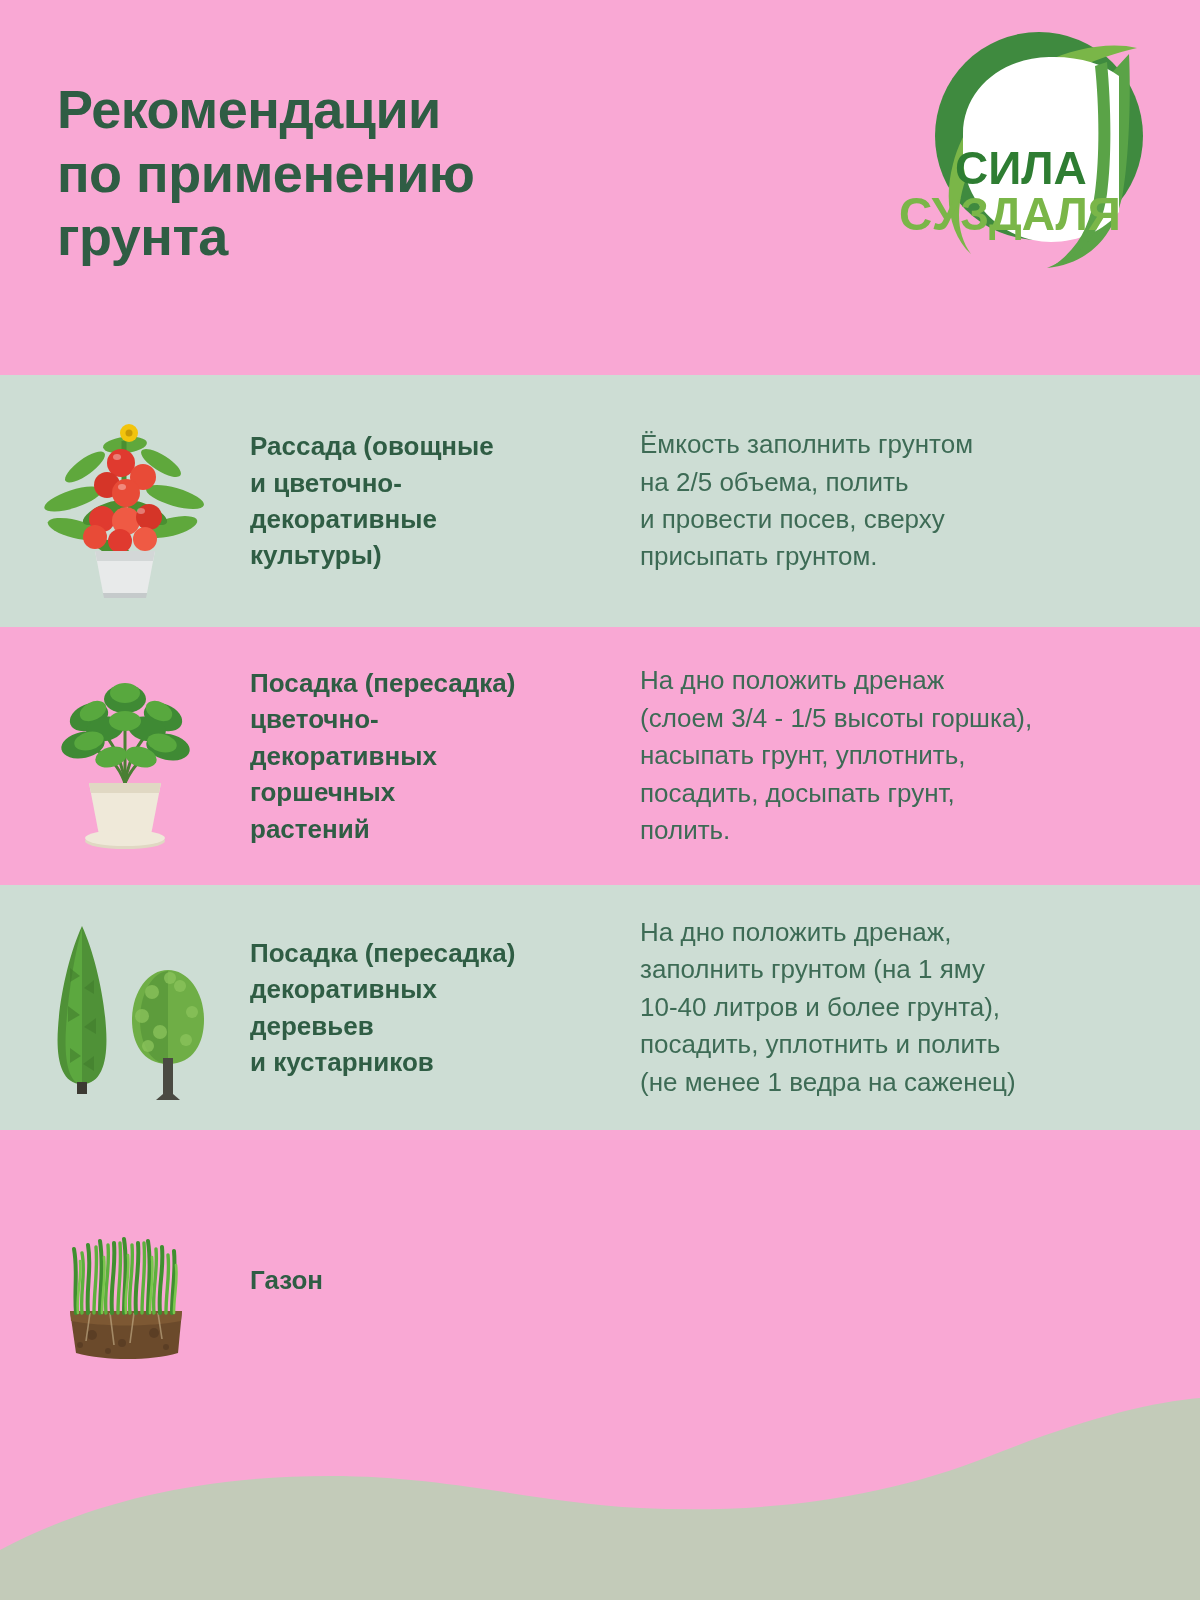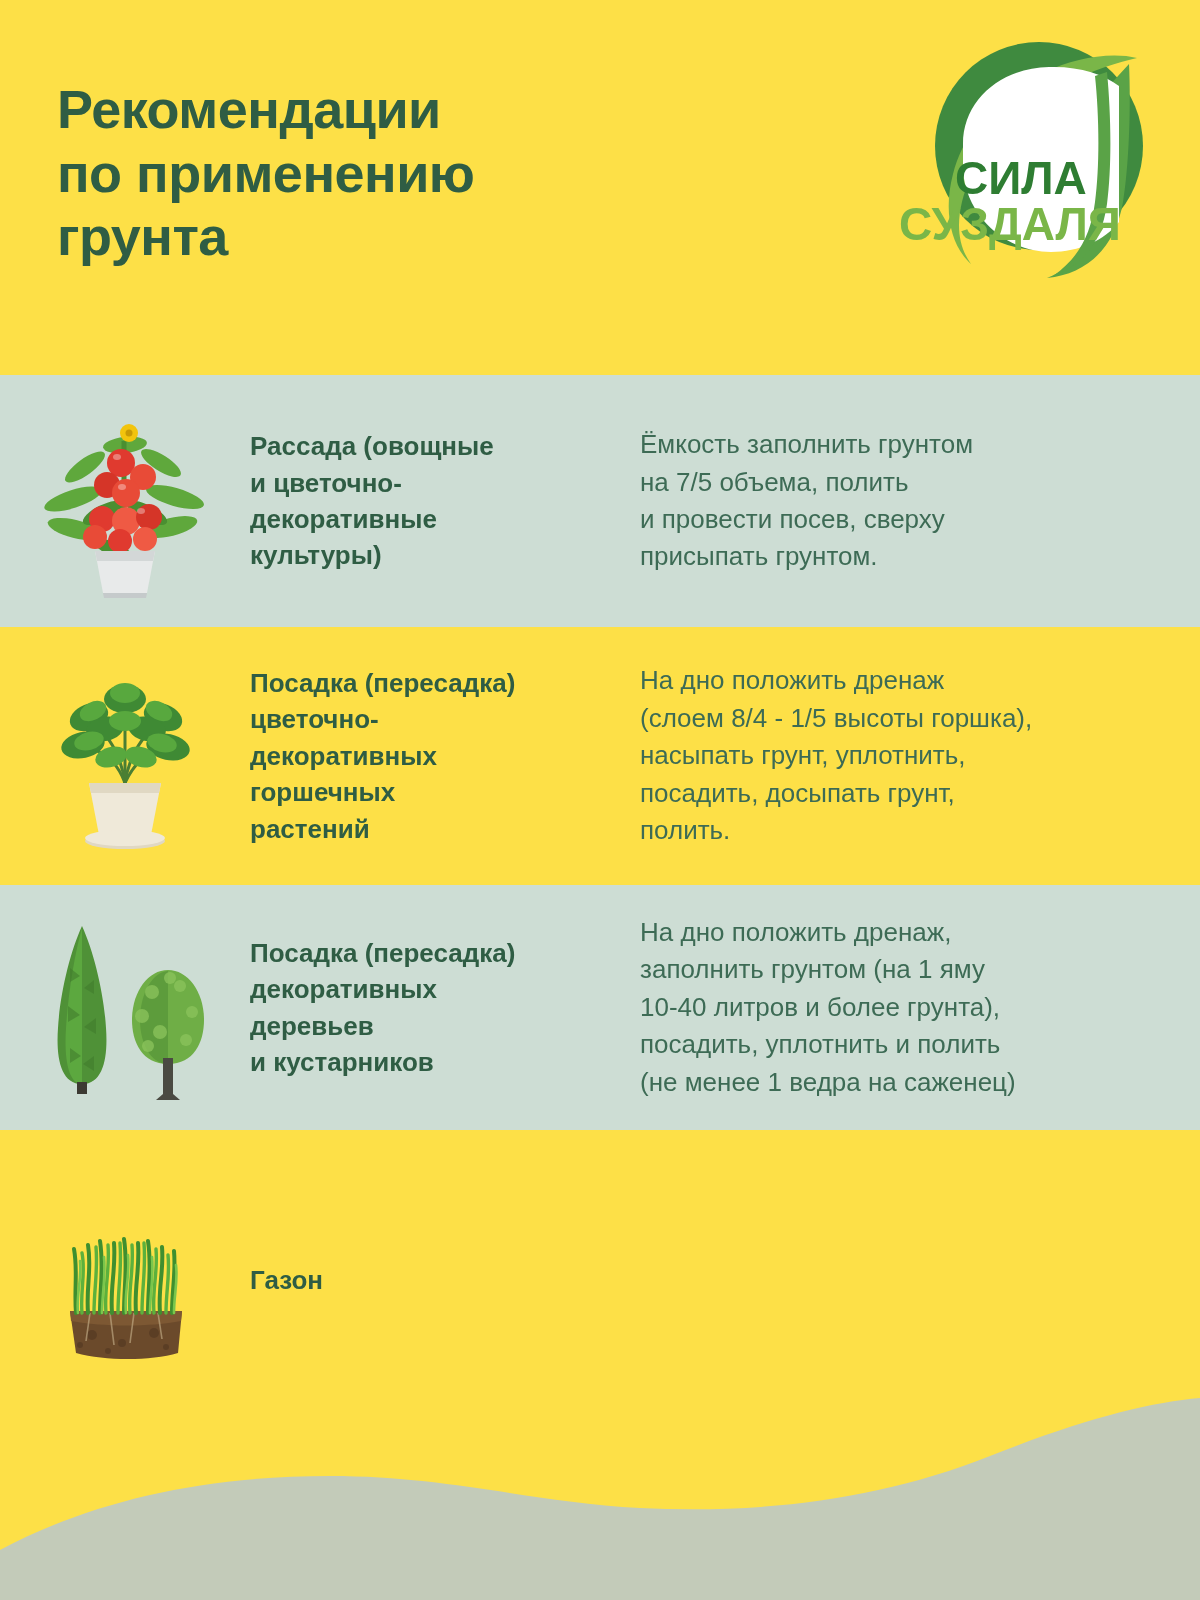--- a/index.html
+++ b/index.html
@@ -3,30 +3,30 @@
 <meta charset="utf-8">
 <title>Рекомендации по применению грунта</title>
 <style>
   html,body{margin:0;padding:0;}
   body{
     width:1200px;height:1600px;
     background:#ffffff;
     font-family:"Liberation Sans","DejaVu Sans",sans-serif;
     overflow:hidden;position:relative;
   }
-  .page{position:relative;width:1200px;height:1600px;overflow:hidden;background:#fde047;}
+  .page{position:relative;width:1200px;height:1600px;overflow:hidden;background:#f9a8d4;}
 
   
   .header{position:absolute;left:0;top:0;width:1200px;height:375px;}
   .title{
     position:absolute;left:57px;top:78px;width:620px;
     font-size:54px;line-height:1.18;font-weight:700;
     color:#2f5d44;letter-spacing:-0.5px;white-space:pre-line;
   }
-  .logo{position:absolute;left:893px;top:26px;width:280px;height:265px;}
+  .logo{position:absolute;left:893px;top:16px;width:280px;height:265px;}
   .logo svg{display:block;width:280px;height:265px;}
 
   
   .band{position:absolute;left:0;width:1200px;}
   .band.tint{background:#cdddd4;}
 
   .row{position:absolute;left:0;width:1200px;display:flex;align-items:center;}
   .cell-img{width:250px;flex:0 0 250px;display:flex;align-items:center;justify-content:center;}
   .cell-img svg{display:block;}
   .cell-title{
@@ -139,21 +139,21 @@
         <path d="M70,150 L130,150 L122,192 L78,192 Z" fill="#e8eaea"></path>
         <path d="M70,150 L130,150 L128,160 L72,160 Z" fill="#d3d7d7"></path>
         <path d="M78,192 L122,192 L121,197 L79,197 Z" fill="#c5cacb"></path>
       </svg>
     </div>
     <div class="cell-title">Рассада (овощные
 и цветочно-
 декоративные
 культуры)</div>
     <div class="cell-desc">Ёмкость заполнить грунтом
-на 7/5 объема, полить
+на 2/5 объема, полить
 и провести посев, сверху
 присыпать грунтом.</div>
   </div>
 
   <div class="row" style="top:627px;height:258px;">
     <div class="cell-img">
       <svg width="200" height="210" viewBox="0 0 200 210" xmlns="http://www.w3.org/2000/svg" aria-hidden="true">
 
         <g stroke="#4a7f33" stroke-width="3" fill="none">
           <path d="M100,132 C96,104 84,84 66,70"></path>
@@ -188,21 +188,21 @@
         <ellipse cx="100" cy="190" rx="40" ry="8" fill="#e0d8c3"></ellipse>
         <ellipse cx="100" cy="187" rx="40" ry="8" fill="#efe9d9"></ellipse>
       </svg>
     </div>
     <div class="cell-title">Посадка (пересадка)
 цветочно-
 декоративных
 горшечных
 растений</div>
     <div class="cell-desc">На дно положить дренаж
-(слоем 8/4 - 1/5 высоты горшка),
+(слоем 3/4 - 1/5 высоты горшка),
 насыпать грунт, уплотнить,
 посадить, досыпать грунт,
 полить.</div>
   </div>
 
   <div class="row" style="top:885px;height:245px;">
     <div class="cell-img">
       <svg width="210" height="200" viewBox="0 0 210 200" xmlns="http://www.w3.org/2000/svg" aria-hidden="true">
 
         <path d="M62,176 C40,176 36,148 38,120 C40,86 50,44 62,18

